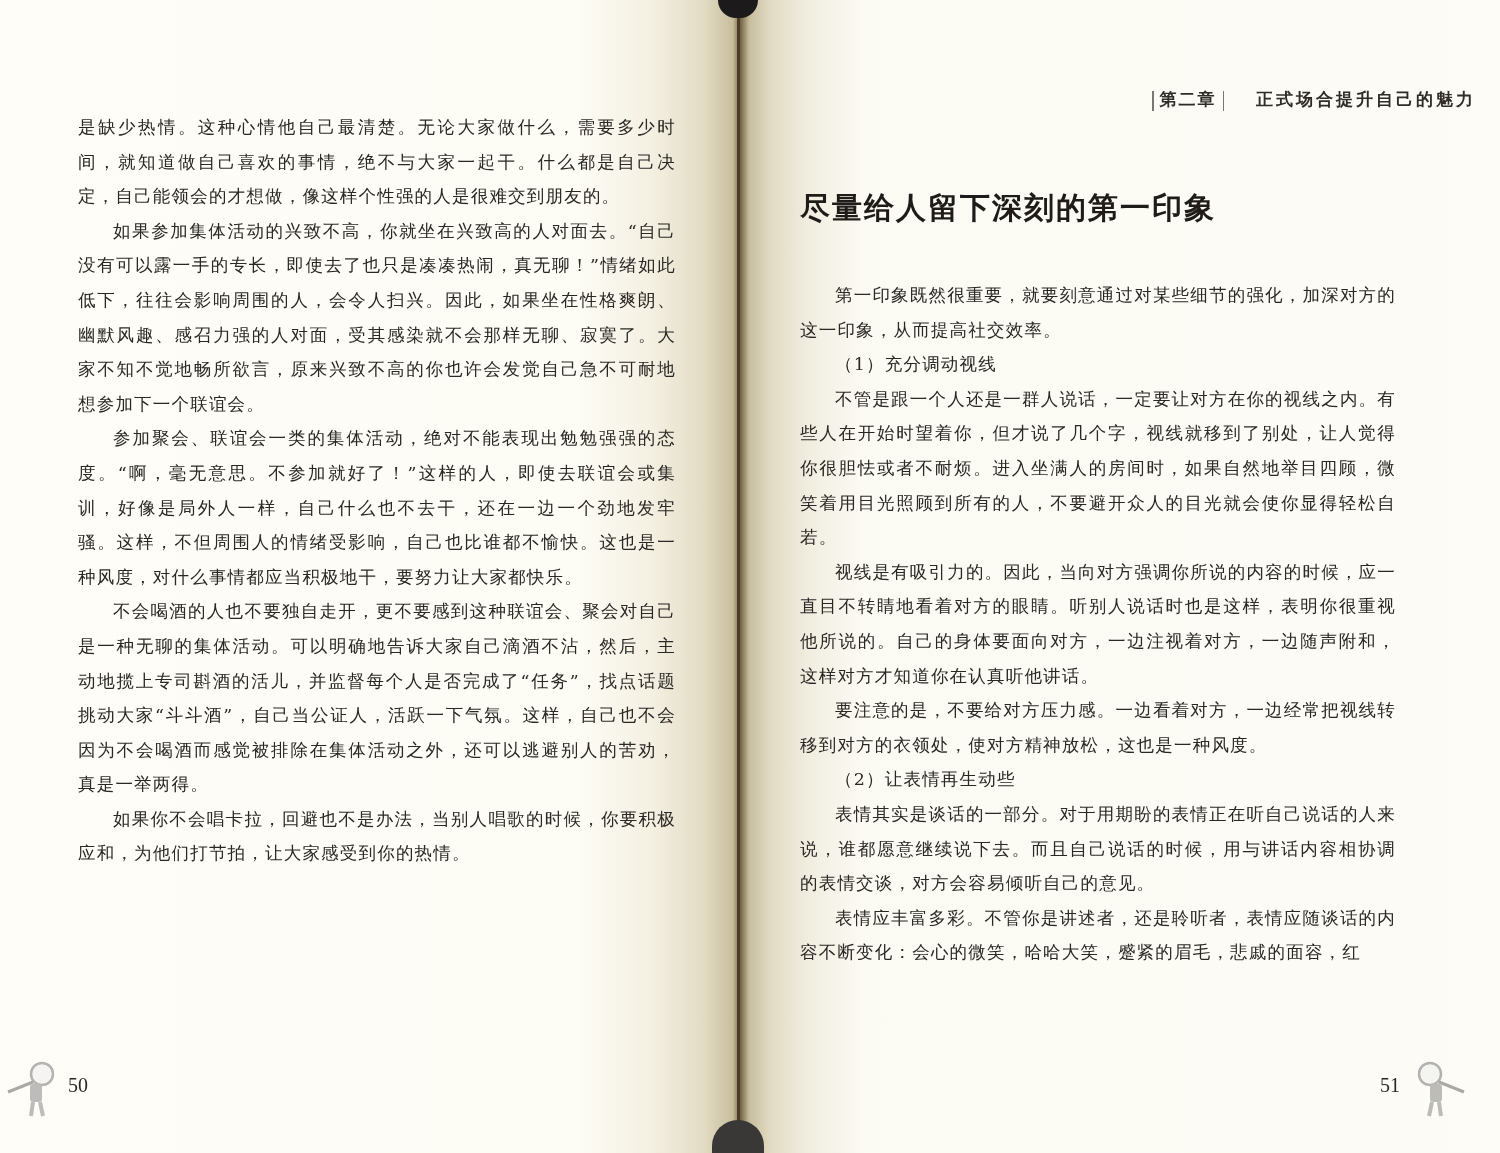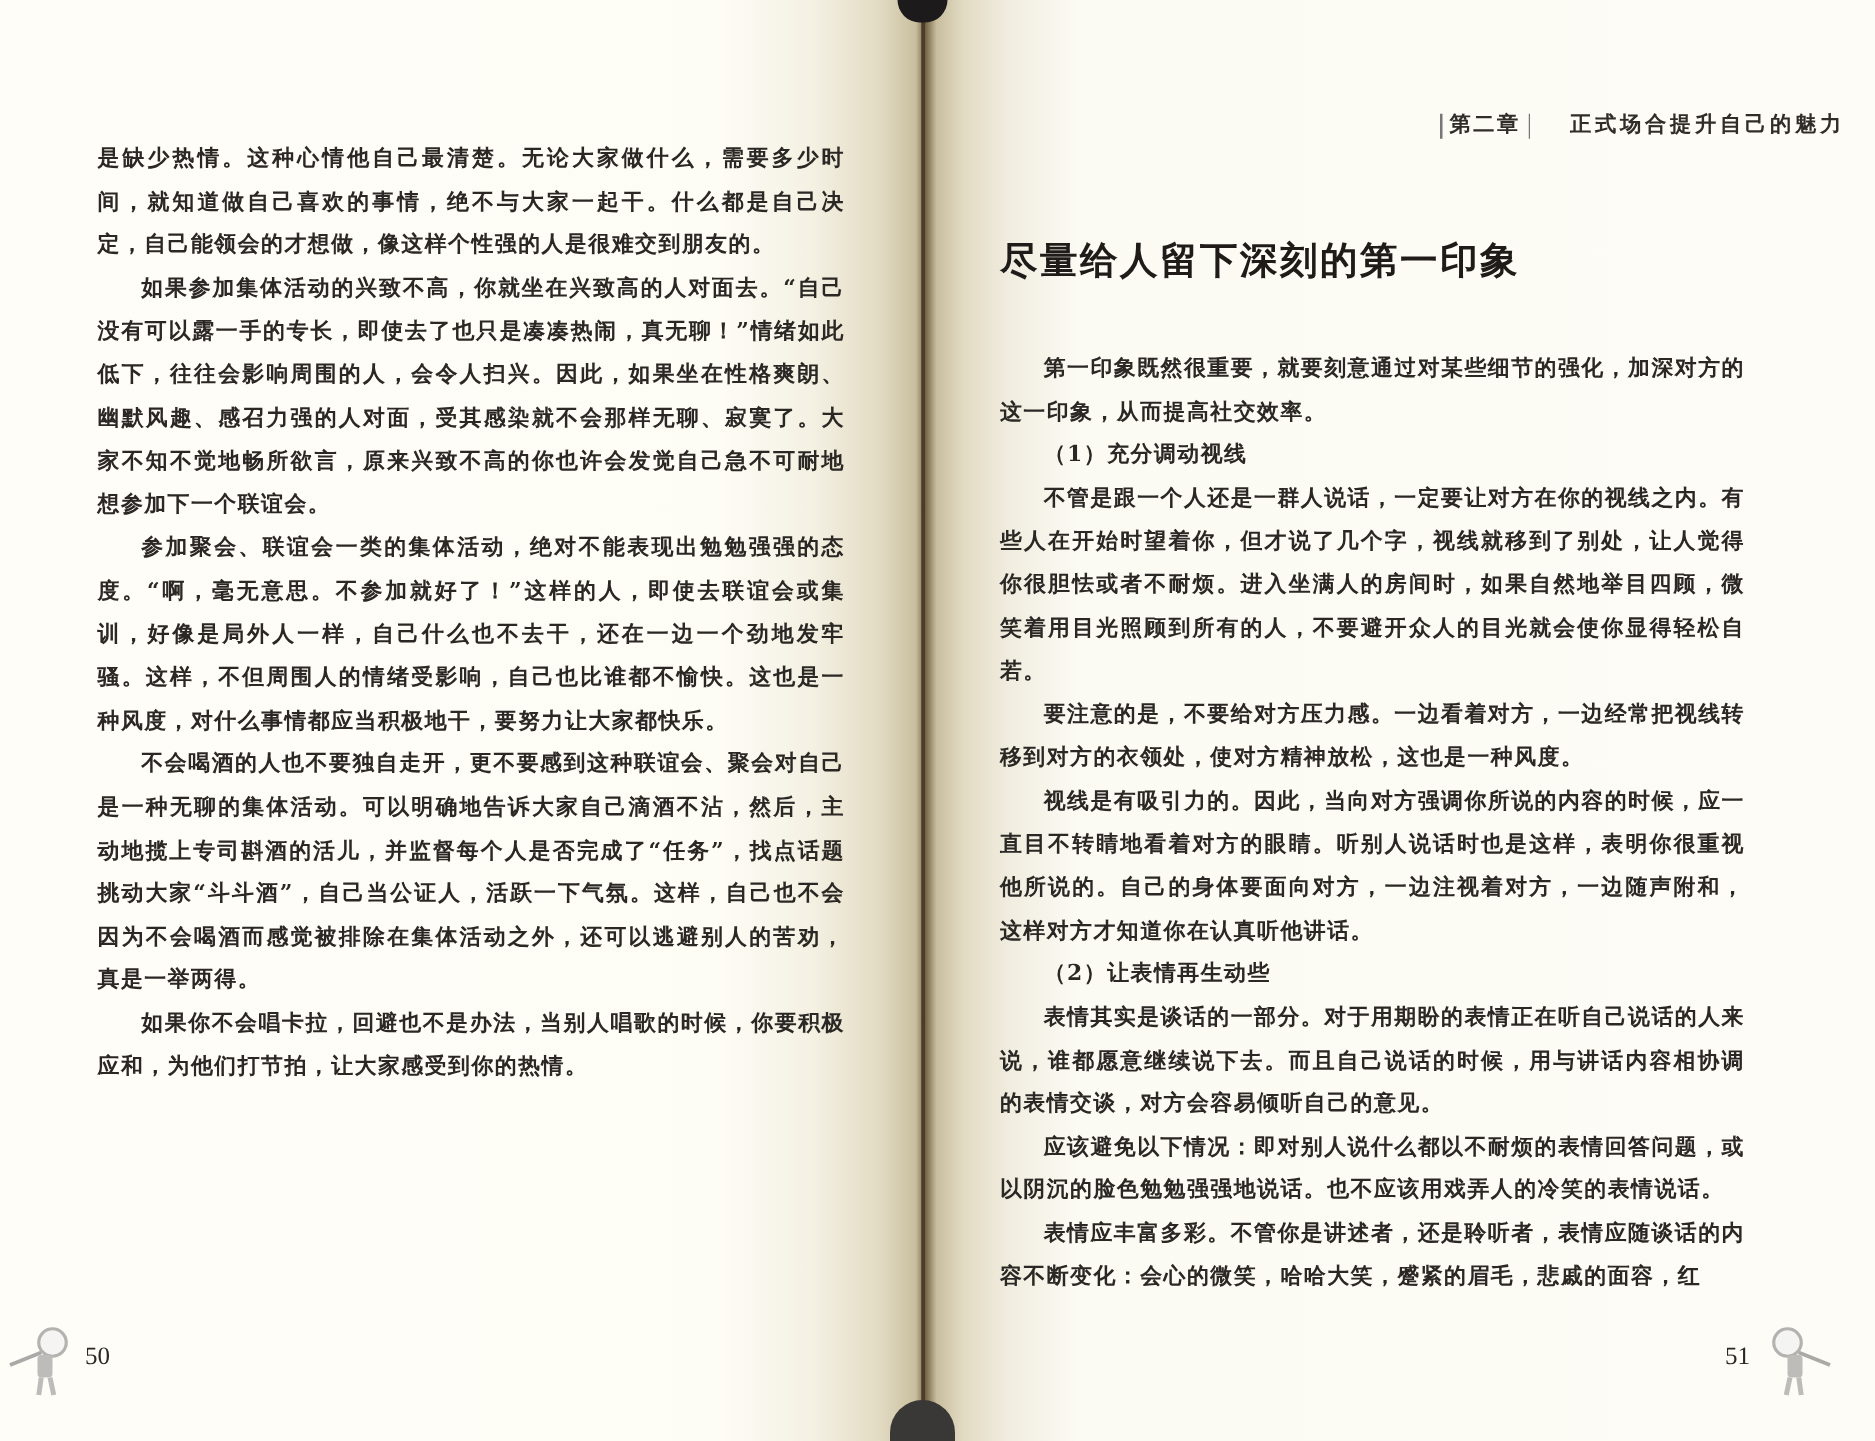--- a/index.html
+++ b/index.html
@@ -13,21 +13,21 @@
   .page-left { left:0; width:740px;
     background: linear-gradient(to right, #fefdf8 0%, #fdfcf5 78%, #f4f0e2 88%, #e3dcc4 95%, #c9bf9f 99%, #7a6a48 100%); }
   .page-right { left:740px; width:760px;
     background: linear-gradient(to right, #6e5f40 0%, #c7bd9d 1.2%, #e2dbc3 4%, #f1ede0 9%, #fbfaf3 16%, #fdfcf6 100%); }
   .gutter-line { position:absolute; left:737px; top:0; width:3px; height:1153px; background:#4a3c28; }
   .gutter-top { position:absolute; left:718px; top:0; width:40px; height:18px;
     background:#1c1a1a; border-radius:0 0 20px 20px; }
   .gutter-bottom { position:absolute; left:712px; top:1120px; width:52px; height:33px;
     background:#3a3836; border-radius:26px 26px 0 0; }
 
-  .text-block { position:absolute; font-size:17.5px; line-height:34.6px; letter-spacing:1.2px; text-align:justify;font-weight:bold; }
+  .text-block { position:absolute; font-size:17.5px; line-height:34.6px; letter-spacing:1.2px; text-align:justify; }
   .left-text { left:78px; top:110px; width:598px; }
   .right-text { left:800px; top:278px; width:596px; }
   .text-block p { margin:0; text-indent:2em; }
   .text-block p.cont { text-indent:0; }
   .text-block p.sub { text-indent:2em; }
 
   .running-head { position:absolute; top:44px; left:1146px; font-family:"DejaVu Sans", sans-serif;
     font-size:17px; letter-spacing:2px; color:#2f2c29; display:flex; align-items:flex-end; }
   .running-head .bar { display:inline-block; width:1.5px; height:20px; background:#777; margin:0 6px; }
   .running-head .chapter { font-weight:bold; }
@@ -76,25 +76,24 @@
   <span class="bar"></span>
   <span class="section">正式场合提升自己的魅力</span>
 </div>
 
 <div class="article-title">尽量给人留下深刻的第一印象</div>
 
 <div class="text-block right-text">
   <p>第一印象既然很重要，就要刻意通过对某些细节的强化，加深对方的这一印象，从而提高社交效率。</p>
   <p class="sub">（1）充分调动视线</p>
   <p>不管是跟一个人还是一群人说话，一定要让对方在你的视线之内。有些人在开始时望着你，但才说了几个字，视线就移到了别处，让人觉得你很胆怯或者不耐烦。进入坐满人的房间时，如果自然地举目四顾，微笑着用目光照顾到所有的人，不要避开众人的目光就会使你显得轻松自若。</p>
+  <p>视线是有吸引力的。因此，当向对方强调你所说的内容的时候，应一直目不转睛地看着对方的眼睛。听别人说话时也是这样，表明你很重视他所说的。自己的身体要面向对方，一边注视着对方，一边随声附和，这样对方才知道你在认真听他讲话。</p>
   <p>要注意的是，不要给对方压力感。一边看着对方，一边经常把视线转移到对方的衣领处，使对方精神放松，这也是一种风度。</p>
-  <p>视线是有吸引力的。因此，当向对方强调你所说的内容的时候，应一直目不转睛地看着对方的眼睛。听别人说话时也是这样，表明你很重视他所说的。自己的身体要面向对方，一边注视着对方，一边随声附和，这样对方才知道你在认真听他讲话。</p>
   <p class="sub">（2）让表情再生动些</p>
   <p>表情其实是谈话的一部分。对于用期盼的表情正在听自己说话的人来说，谁都愿意继续说下去。而且自己说话的时候，用与讲话内容相协调的表情交谈，对方会容易倾听自己的意见。</p>
-  <p>应该避免以下情况：即对别人说什么都以不耐烦的表情回答问题，或以阴沉的脸色勉勉强强地说话。也不应该用戏弄人的冷笑的表情说话。</p>
   <p>表情应丰富多彩。不管你是讲述者，还是聆听者，表情应随谈话的内容不断变化：会心的微笑，哈哈大笑，蹙紧的眉毛，悲戚的面容，红</p>
 </div>
 
 <div class="page-number pn-right">51</div>
 <svg class="mascot mascot-right" viewBox="0 0 56 60">
   <circle cx="18" cy="16" r="11" fill="#eee" stroke="#777" stroke-width="2.5"></circle>
   <line x1="27" y1="24" x2="52" y2="34" stroke="#666" stroke-width="3"></line>
   <rect x="18" y="26" width="12" height="18" rx="3" fill="#888"></rect>
   <line x1="20" y1="44" x2="17" y2="58" stroke="#888" stroke-width="4"></line>
   <line x1="27" y1="44" x2="29" y2="58" stroke="#888" stroke-width="4"></line>

